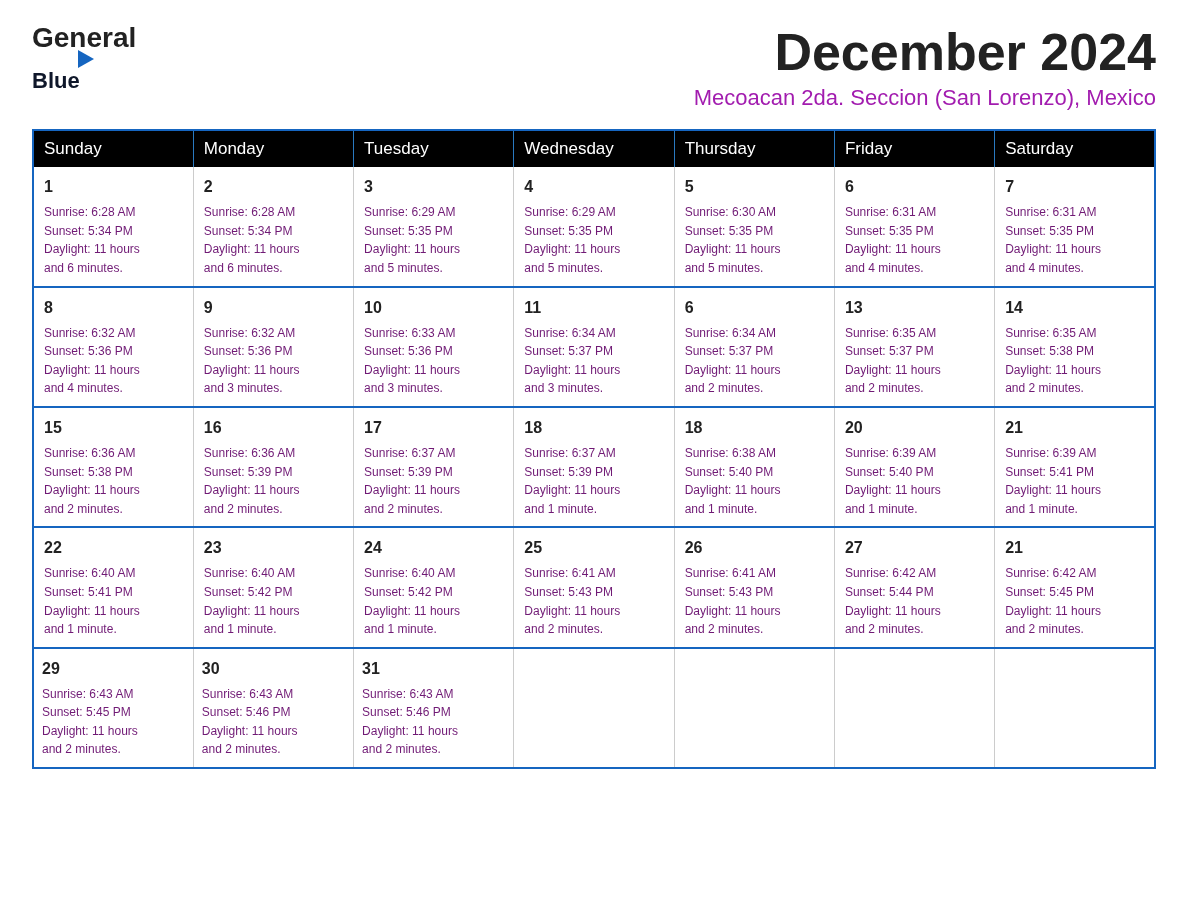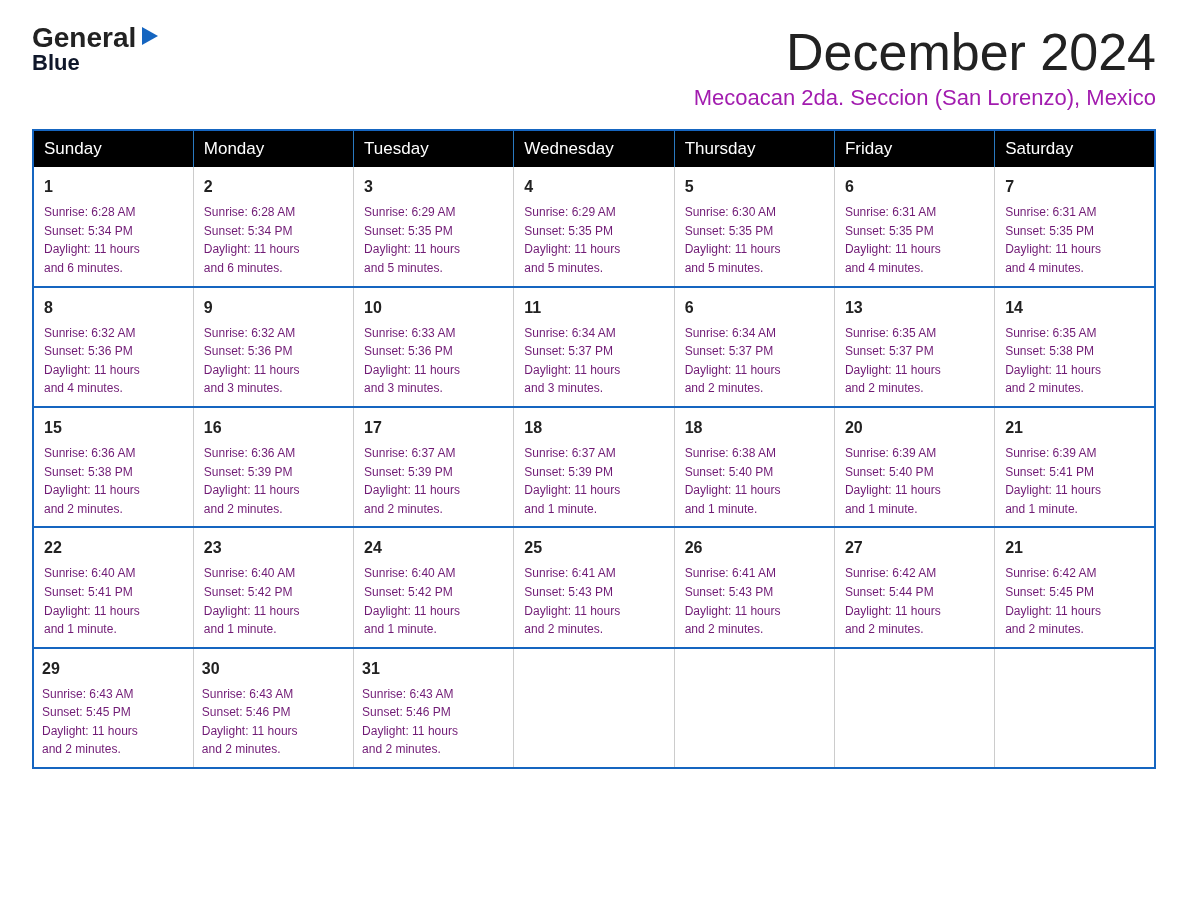--- a/index.html
+++ b/index.html
@@ -32,21 +32,21 @@
       color: #0f172a;
       font-size: 22px;
       font-weight: bold;
       margin-top: -2px;
     }
     .title-area {
       text-align: right;
     }
     .month-title {
       font-size: 52px;
-      font-weight: normal;
+      font-weight: bold;
       color: #222;
       line-height: 1.1;
     }
     .location-title {
       font-size: 22px;
       color: #a21caf;
       margin-top: 4px;
     }
     .calendar-table {
       width: 100%;
@@ -95,21 +95,21 @@
     }
     .empty-cell {
       background: #fff;
     }
   </style>
 </head>
 <body>
 
 <div class="header-area">
   <div class="logo-area">
-    <div style="display:flex;align-items:center;">
+    <div style="display:flex;align-items:center;flex-direction:column;">
       <span class="logo-text">General</span>
       <svg width="22" height="22" viewBox="0 0 22 22" style="margin-left:2px;margin-top:-4px;">
         <polygon points="4,2 20,11 4,20" fill="#1565c0"></polygon>
       </svg>
     </div>
     <div class="logo-blue-line">Blue</div>
   </div>
   <div class="title-area">
     <div class="month-title">December 2024</div>
     <div class="location-title">Mecoacan 2da. Seccion (San Lorenzo), Mexico</div>

